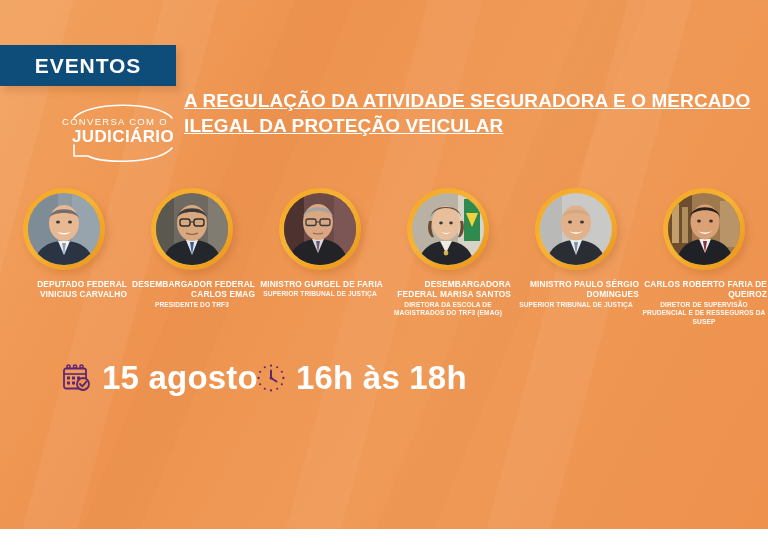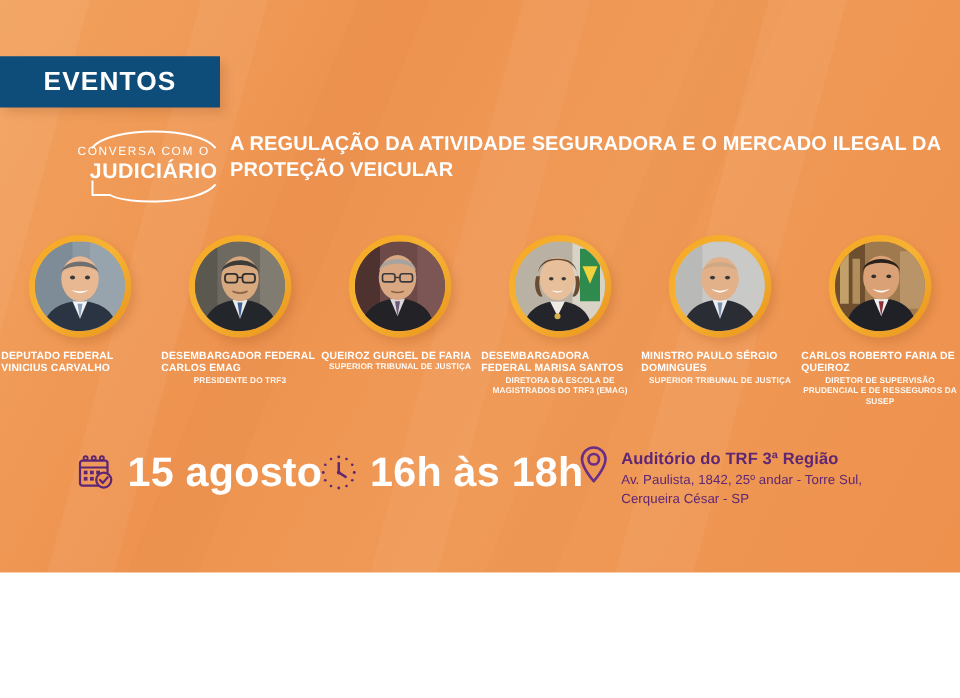--- a/index.html
+++ b/index.html
@@ -7,21 +7,21 @@
   html, body {
     width: 768px;
     height: 558px;
     overflow: hidden;
     font-family: "Liberation Sans", sans-serif;
   }
 
   .poster {
     position: relative;
     width: 768px;
-    height: 458px;
+    height: 529px;
     background: linear-gradient(118deg, #F2A25E 0%, #EE9350 32%, #F09A57 58%, #ED914D 100%);
     overflow: hidden;
   }
 
   
   .bg-bands {
     position: absolute;
     inset: 0;
     pointer-events: none;
     background:
@@ -89,27 +89,28 @@
     color: #FFFFFF;
     font-size: 17px;
     font-weight: bold;
     letter-spacing: 0.4px;
   }
 
   
   .title {
     position: absolute;
     left: 184px;
-    top: 105px;
+    top: 88px;
     width: 575px;
     color: #FFFFFF;
-    font-size: 16px;
+    font-size: 19px;
     font-weight: bold;
     line-height: 1.32;
     letter-spacing: 0.1px;
+    text-decoration: underline;
   }
 
   
   .speakers {
     position: absolute;
     left: 0;
     top: 188px;
     width: 768px;
     display: flex;
   }
@@ -137,21 +138,21 @@
     width: 72px;
     height: 72px;
     border-radius: 50%;
     overflow: hidden;
   }
   .portrait svg { display: block; width: 72px; height: 72px; }
 
   .sp-name {
     margin-top: 9px;
     width: 126px;
-    text-align: left;
+    text-align: right;
     color: #FFFFFF;
     font-size: 8.3px;
     font-weight: bold;
     line-height: 1.25;
     letter-spacing: 0.15px;
   }
   .sp-role {
     margin-top: 1px;
     width: 126px;
     text-align: center;
@@ -290,21 +291,21 @@
             <path d="M32 48 L34 60 L36 48 Z" fill="#6a5a74"></path>
             <ellipse cx="34" cy="29" rx="15" ry="18" fill="#d9a782"></ellipse>
             <path d="M19 24 C 21 11, 47 11, 49 24 C 46 16, 22 16, 19 24 Z" fill="#a6a3a0"></path>
             <rect x="22" y="26" width="10" height="6.5" rx="2" fill="none" stroke="#39393b" stroke-width="1.3"></rect>
             <rect x="36" y="26" width="10" height="6.5" rx="2" fill="none" stroke="#39393b" stroke-width="1.3"></rect>
             <line x1="32" y1="29" x2="36" y2="29" stroke="#39393b" stroke-width="1.1"></line>
             <path d="M29 40 Q34 42 39 40" fill="none" stroke="#8c5f45" stroke-width="1.2"></path>
           </svg>
         </div>
       </div>
-      <div class="sp-name">QUEIROZ GURGEL DE FARIA</div>
+      <div class="sp-name">MINISTRO GURGEL DE FARIA</div>
       <div class="sp-role">SUPERIOR TRIBUNAL DE JUSTIÇA</div>
     </div>
 
     <div class="speaker">
       <div class="portrait-wrap">
         <div class="portrait-ring"></div>
         <div class="portrait">
           <svg viewBox="0 0 72 72">
             <rect width="72" height="72" fill="#b9b2a4"></rect>
             <rect x="46" y="0" width="26" height="72" fill="#d8d3c6"></rect>
@@ -412,27 +413,16 @@
           <circle cx="4.2" cy="8.8" r="1.05"></circle>
             <circle cx="8.8" cy="4.2" r="1.05"></circle>
         </g>
         <line x1="15" y1="15" x2="15" y2="7.5" stroke="#5E2673" stroke-width="2" stroke-linecap="round"></line>
         <line x1="15" y1="15" x2="20.5" y2="18.5" stroke="#5E2673" stroke-width="2" stroke-linecap="round"></line>
         <circle cx="15" cy="15" r="1.5" fill="#5E2673"></circle>
       </svg>
       <span class="info-big">16h às 18h</span>
     </div>
 
-    <div class="info-item info-place">
-      <svg class="info-icon" width="26" height="34" viewBox="0 0 26 34">
-        <path d="M13 3 C 7.8 3, 3.6 7.2, 3.6 12.4 C 3.6 19.4, 13 30, 13 30 C 13 30, 22.4 19.4, 22.4 12.4 C 22.4 7.2, 18.2 3, 13 3 Z" fill="none" stroke="#6B2E86" stroke-width="2.1" stroke-linejoin="round"></path>
-        <circle cx="13" cy="12.4" r="4.2" fill="none" stroke="#6B2E86" stroke-width="2.1"></circle>
-      </svg>
-      <div class="place-text">
-        <div class="place-title">Auditório do TRF 3ª Região</div>
-        <div class="place-addr">Av. Paulista, 1842, 25º andar - Torre Sul,</div>
-        <div class="place-addr">Cerqueira César - SP</div>
-      </div>
-    </div>
 
   </div>
 
 </div>
 
 </body></html>

